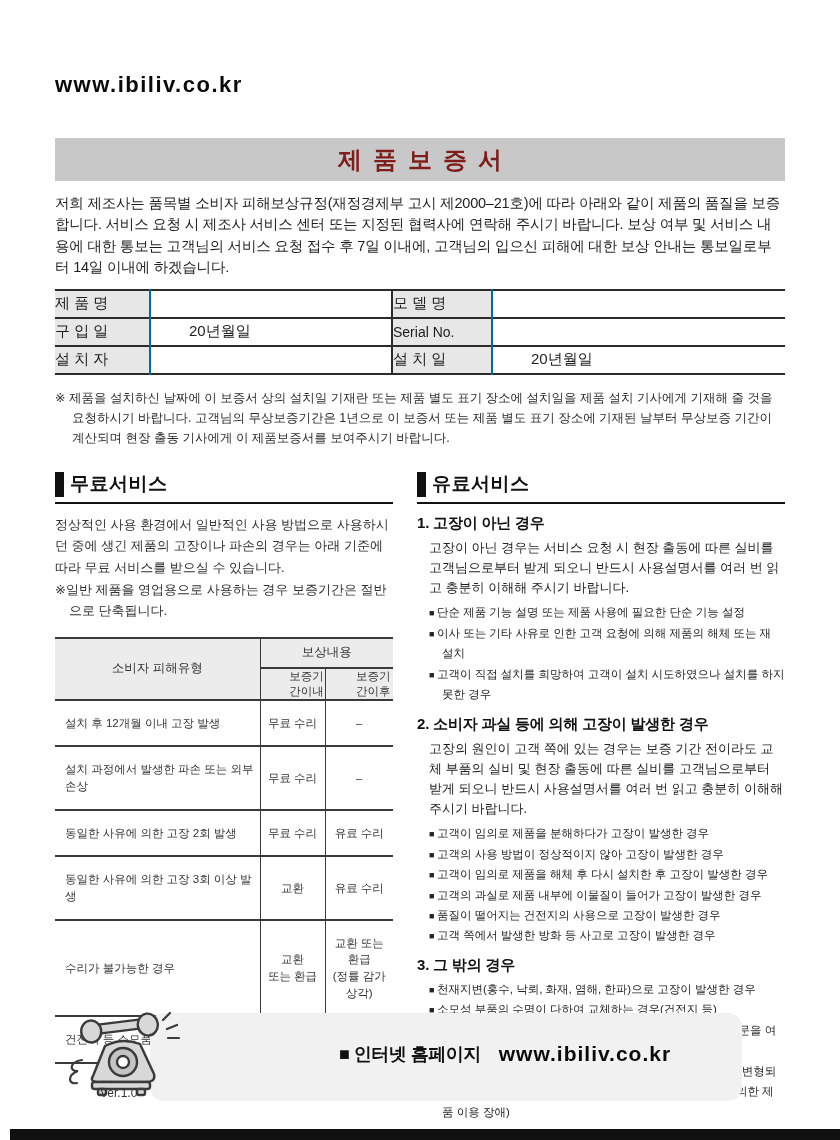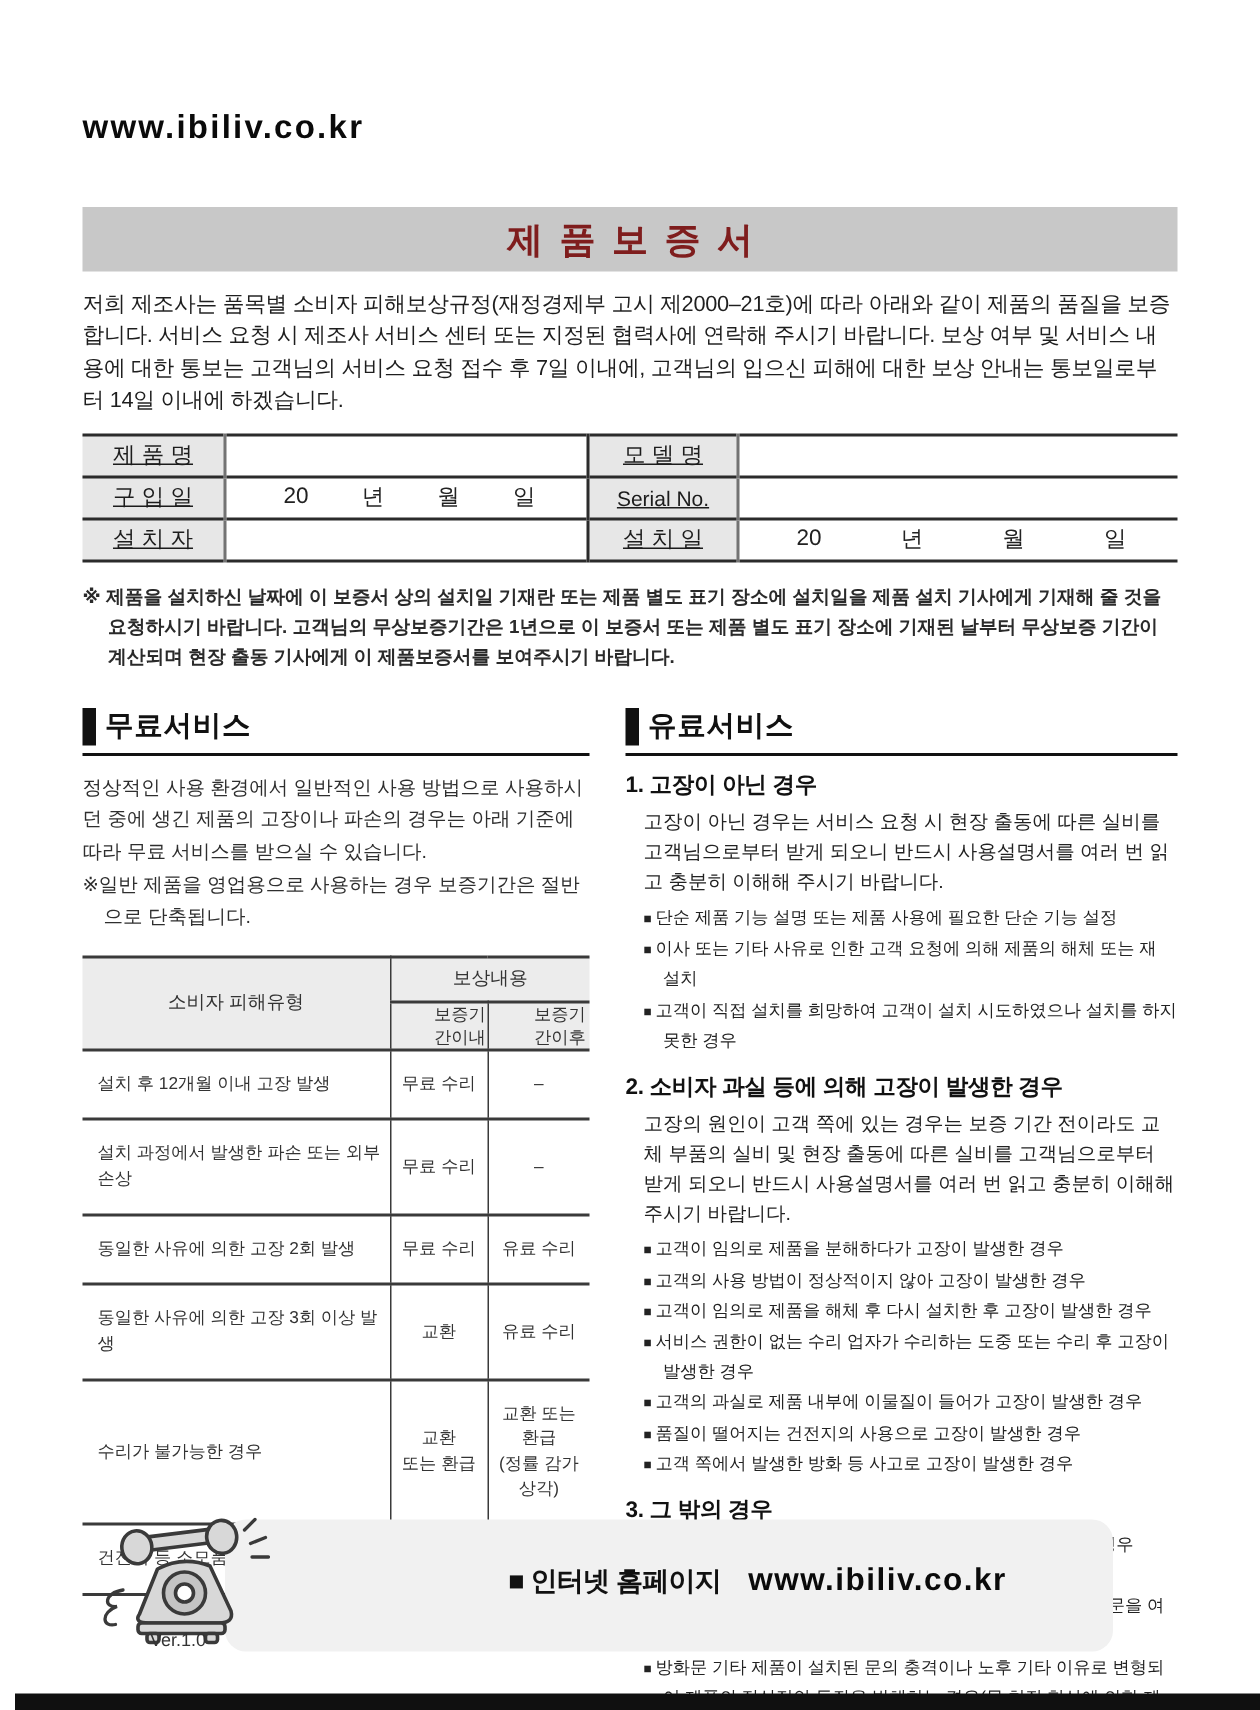--- a/index.html
+++ b/index.html
@@ -11,27 +11,27 @@
   .logo { margin-top:72px; font-size:22px; font-weight:bold; letter-spacing:1.5px; color:#0a0a0a; }
 
   .title-bar { margin-top:40px; height:43px; background:#c8c8c8; display:flex; align-items:center; justify-content:center; }
   .title-bar .t { font-size:24px; font-weight:bold; letter-spacing:11px; color:#7f1d1d; padding-left:11px; }
 
   .intro { margin-top:12px; font-size:14.5px; line-height:1.48; letter-spacing:-0.2px; color:#1e1e1e; }
 
   table.info { margin-top:10px; width:730px; border-collapse:collapse; border-top:2px solid #2b2b2b; border-bottom:2px solid #2b2b2b; }
   table.info tr { border-bottom:2px solid #2b2b2b; }
   table.info th, table.info td { height:28px; font-weight:normal; font-size:15px; vertical-align:middle; }
-  table.info th { background:#e7e7e7; text-align:center; border-right:2px solid #737373;text-decoration:underline; }
+  table.info th { background:#e7e7e7; text-align:left; border-right:2px solid #0369a1; }
   table.info th.mid { border-left:2px solid #2b2b2b; }
   table.info td { padding:0 8px; }
-  .date-cell { display:flex; justify-content:space-between; padding:0 26px 0 30px; font-size:15px; color:#222; }
+  .date-cell { display:flex; padding:0 26px 0 30px; font-size:15px; color:#222; }
   table.info th.serial { font-size:14px; letter-spacing:0; }
 
-  .note { margin-top:13px; font-size:12.5px; line-height:1.6; color:#2a2a2a; padding-left:17px; text-indent:-17px;font-weight:bold; }
+  .note { margin-top:13px; font-size:12.5px; line-height:1.6; color:#2a2a2a; padding-left:17px; text-indent:-17px; }
 
   .cols { margin-top:23px; display:flex; gap:24px; align-items:flex-start; }
   .col-left { width:338px; flex:none; }
   .col-right { flex:1; min-width:0; }
 
   .sec-head { display:flex; align-items:flex-end; border-bottom:2px solid #111; padding-bottom:5px; }
   .sec-head .bar { width:9px; height:25px; background:#111; margin-right:6px; flex:none; }
   .sec-head .txt { font-size:19px; font-weight:bold; letter-spacing:0.5px; color:#111; }
 
   .free-desc { margin-top:10px; font-size:13px; line-height:1.65; color:#2e2e2e; }
@@ -203,21 +203,20 @@
           </ul>
         </div>
 
         <div class="pay-sec">
           <div class="pay-title">2. 소비자 과실 등에 의해 고장이 발생한 경우</div>
           <p class="pay-body">고장의 원인이 고객 쪽에 있는 경우는 보증 기간 전이라도 교체 부품의 실비 및 현장 출동에 따른 실비를 고객님으로부터 받게 되오니 반드시 사용설명서를 여러 번 읽고 충분히 이해해 주시기 바랍니다.</p>
           <ul class="bullets">
             <li>고객이 임의로 제품을 분해하다가 고장이 발생한 경우</li>
             <li>고객의 사용 방법이 정상적이지 않아 고장이 발생한 경우</li>
             <li>고객이 임의로 제품을 해체 후 다시 설치한 후 고장이 발생한 경우</li>
-            <li>서비스 권한이 없는 수리 업자가 수리하는 도중 또는 수리 후 고장이 발생한 경우</li>
             <li>고객의 과실로 제품 내부에 이물질이 들어가 고장이 발생한 경우</li>
             <li>품질이 떨어지는 건전지의 사용으로 고장이 발생한 경우</li>
             <li>고객 쪽에서 발생한 방화 등 사고로 고장이 발생한 경우</li>
           </ul>
         </div>
 
         <div class="pay-sec">
           <div class="pay-title">3. 그 밖의 경우</div>
           <ul class="bullets">
             <li>천재지변(홍수, 낙뢰, 화재, 염해, 한파)으로 고장이 발생한 경우</li>

